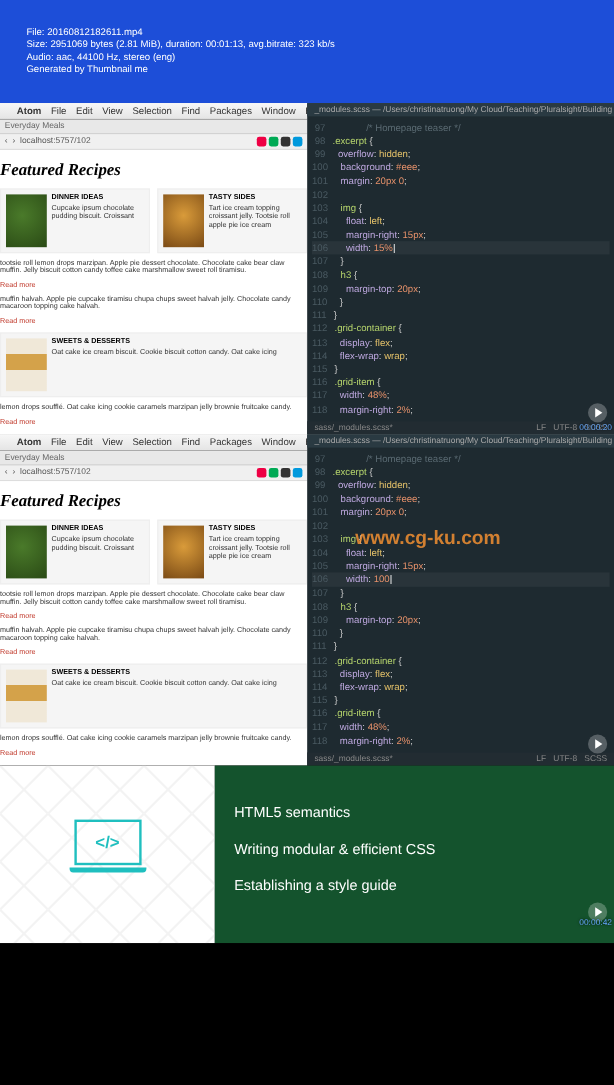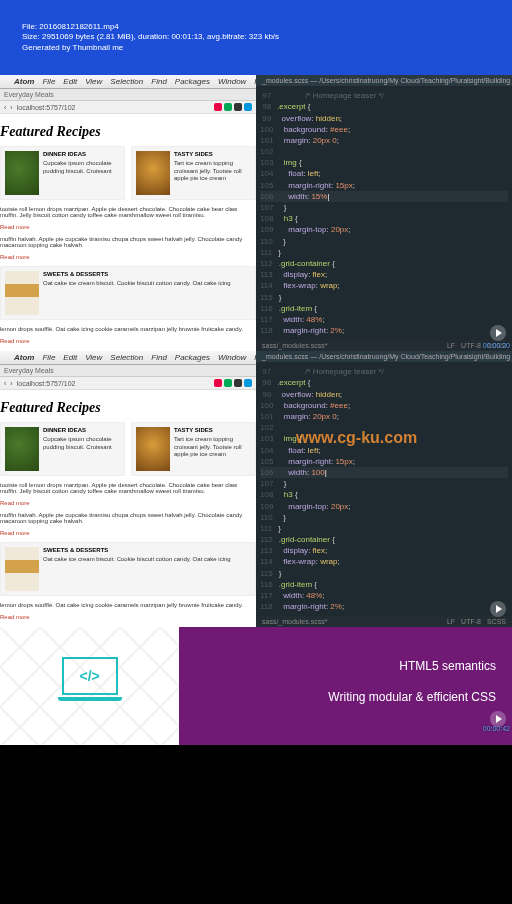--- a/index.html
+++ b/index.html
@@ -1,19 +1,19 @@
 <!DOCTYPE html>
 <html><head>
 <meta charset="utf-8">
 <style>
   * { margin: 0; padding: 0; box-sizing: border-box; font-family: Arial, sans-serif; }
   body { width: 512px; background: #000; }
   .meta-block { background: #1d4ed8; color: #fff; font-size: 8px; padding: 22px; line-height: 1.3; }
   .pane { display: flex; background: #ccc; }
-  .mac-menu { background: linear-gradient(#f7f7f7,#e5e5e5); font-size: 8px; padding: 2px 6px; display: flex; gap: 8px; color: #333; border-bottom: 1px solid #aaa; font-style: italic; }
+  .mac-menu { background: linear-gradient(#f7f7f7,#e5e5e5); font-size: 8px; padding: 2px 6px; display: flex; gap: 8px; color: #333; border-bottom: 1px solid #aaa; }
   .mac-menu .apple { font-size: 9px; }
   .left-pane { width: 50%; background: #fff; display: flex; flex-direction: column; }
   .right-pane { width: 50%; background: #1e2a30; color: #ccc; font-family: Menlo, monospace; font-size: 8px; }
   .tab-bar { background: #e8e8e8; font-size: 7px; padding: 2px 4px; display: flex; gap: 6px; color: #666; border-bottom: 1px solid #ccc; }
   .addr-bar { background: #f0f0f0; font-size: 7px; padding: 2px 4px; color: #555; display: flex; gap: 4px; align-items: center; border-bottom: 1px solid #ddd; }
   .addr-icons { margin-left: auto; display: flex; gap: 2px; }
   .addr-icons span { width: 8px; height: 8px; border-radius: 2px; }
   .page-body { padding: 6px 0; background: #fff; }
   .page-title { font-family: "Brush Script MT", cursive; font-size: 14px; margin: 4px 0 6px; font-weight: bold; font-style: italic; }
   .grid { display: flex; flex-wrap: wrap; gap: 6px; }
@@ -47,29 +47,30 @@
   .rel { position: relative; }
   .slide { display: flex; background: #000; }
   .slide-left { width: 35%; background: #fff; padding: 20px 10px 30px; display: flex; align-items: center; justify-content: center; position: relative; }
   .slide-left::before { content:""; position:absolute; inset:0; background:
     linear-gradient(45deg, transparent 48%, #e0e0e0 48% 52%, transparent 52%),
     linear-gradient(-45deg, transparent 48%, #e0e0e0 48% 52%, transparent 52%);
     background-size: 40px 40px; opacity: 0.4; }
   .laptop-icon { width: 64px; height: 48px; position: relative; z-index: 1; }
   .laptop-icon .screen { width: 56px; height: 38px; border: 2px solid #1fbfbf; margin: 0 auto; display: flex; align-items: center; justify-content: center; color: #1fbfbf; font-size: 14px; font-weight: bold; }
   .laptop-icon .base { width: 64px; height: 4px; background: #1fbfbf; margin-top: 2px; border-radius: 0 0 3px 3px; }
-  .slide-right { width: 65%; background: #701a75; color: #fff; padding: 28px 16px; font-size: 12px; line-height: 1.9; position: relative; text-align: right; }
+  .slide-right { width: 65%; background: #14532d; color: #fff; padding: 28px 16px; font-size: 12px; line-height: 1.9; position: relative; }
   .slide-right div { margin-bottom: 8px; font-weight: 300; }
 </style>
 </head>
 <body>
 
 <div class="meta-block">
   <div>File: 20160812182611.mp4</div>
   <div>Size: 2951069 bytes (2.81 MiB), duration: 00:01:13, avg.bitrate: 323 kb/s</div>
+  <div>Audio: aac, 44100 Hz, stereo (eng)</div>
   <div>Generated by Thumbnail me</div>
 </div>
 
 <div class="pane rel">
   <div class="left-pane">
     <div class="mac-menu">
       <span class="apple"></span>
       <b>Atom</b>
       <span>File</span>
       <span>Edit</span>
@@ -271,16 +272,17 @@
 <div class="slide rel">
   <div class="slide-left">
     <div class="laptop-icon">
       <div class="screen">&lt;/&gt;</div>
       <div class="base"></div>
     </div>
   </div>
   <div class="slide-right">
     <div>HTML5 semantics</div>
     <div>Writing modular &amp; efficient CSS</div>
+    <div>Establishing a style guide</div>
     <div class="play-btn"></div>
     <div class="time-ovl">00:00:42</div>
   </div>
 </div>
 
 </body></html>

